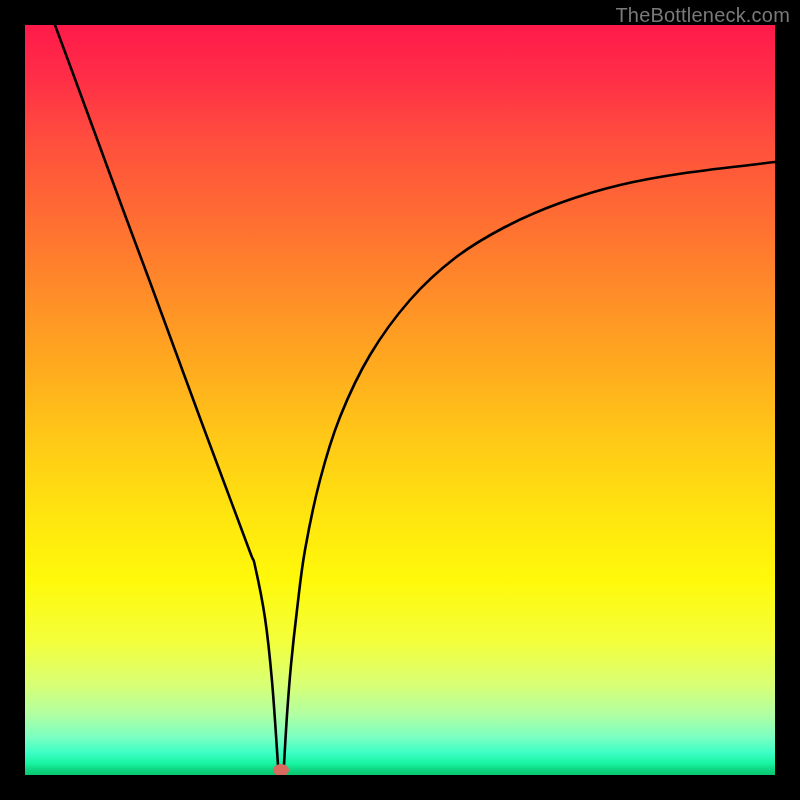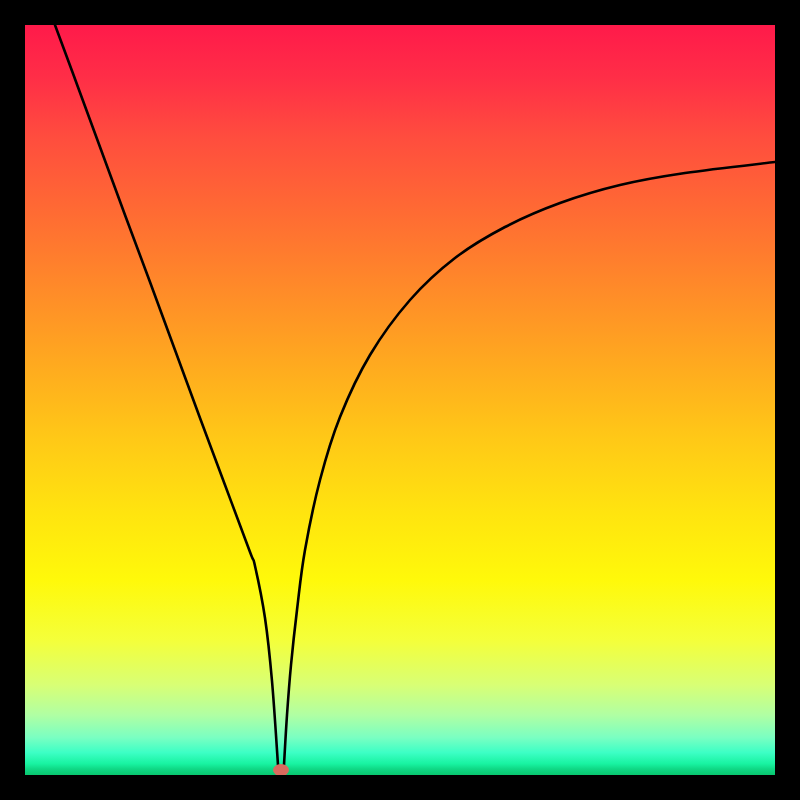--- a/index.html
+++ b/index.html
@@ -58,13 +58,14 @@
 <body>
 
 <div class="frame">
   <div class="plot-area">
     <svg class="curve-svg" viewBox="0 0 750 750" preserveAspectRatio="none">
       <path id="curve-left" fill="none" stroke="#000000" stroke-width="2.6" stroke-linecap="round" d="M 30 0 C 33.6 9.719999999999999, 41.9 32.04, 50 54 C 58.1 75.96000000000001, 66 97.52, 75 122 C 84 146.48, 91 165.7, 100 190 C 109 214.3, 116 232.7, 125 257 C 134 281.3, 141 300.52, 150 325 C 159 349.48, 166 368.7, 175 393 C 184 417.3, 191 435.88, 200 460 C 209 484.12, 219.6 512.42, 225 527 C 230.4 541.58, 227.3 529.12, 230 541 C 232.7 552.88, 236.94 572.3, 240 593 C 243.06 613.7, 244.66 629.54, 247 656 C 249.34 682.46, 251.92 724.88, 253 740"></path>
       <path id="curve-right" fill="none" stroke="#000000" stroke-width="2.6" stroke-linecap="round" d="M 259 740 C 259.54 731, 260.74 708, 262 690 C 263.26 672, 264.2 658.9, 266 640 C 267.8 621.1, 269.48 605.7, 272 585 C 274.52 564.3, 275.86 548.4, 280 525 C 284.14 501.6, 288.7 478.94, 295 455 C 301.3 431.06, 306 414.5, 315 392 C 324 369.5, 332.4 351.06, 345 330 C 357.6 308.94, 369.7 292.46, 385 275 C 400.3 257.54, 412.9 246.14, 430 233 C 447.1 219.86, 461.1 211.9, 480 202 C 498.9 192.1, 514.3 185.56, 535 178 C 555.7 170.44, 572.5 165.4, 595 160 C 617.5 154.6, 632.1 152.14, 660 148 C 687.9 143.86, 733.8 138.98, 750 137"></path>
       <ellipse id="min-marker" fill="#d96a5e" cx="256" cy="745" rx="8" ry="6"></ellipse>
     </svg>
   </div>
+  <div class="attribution">TheBottleneck.com</div>
 </div>
 
 </body></html>

